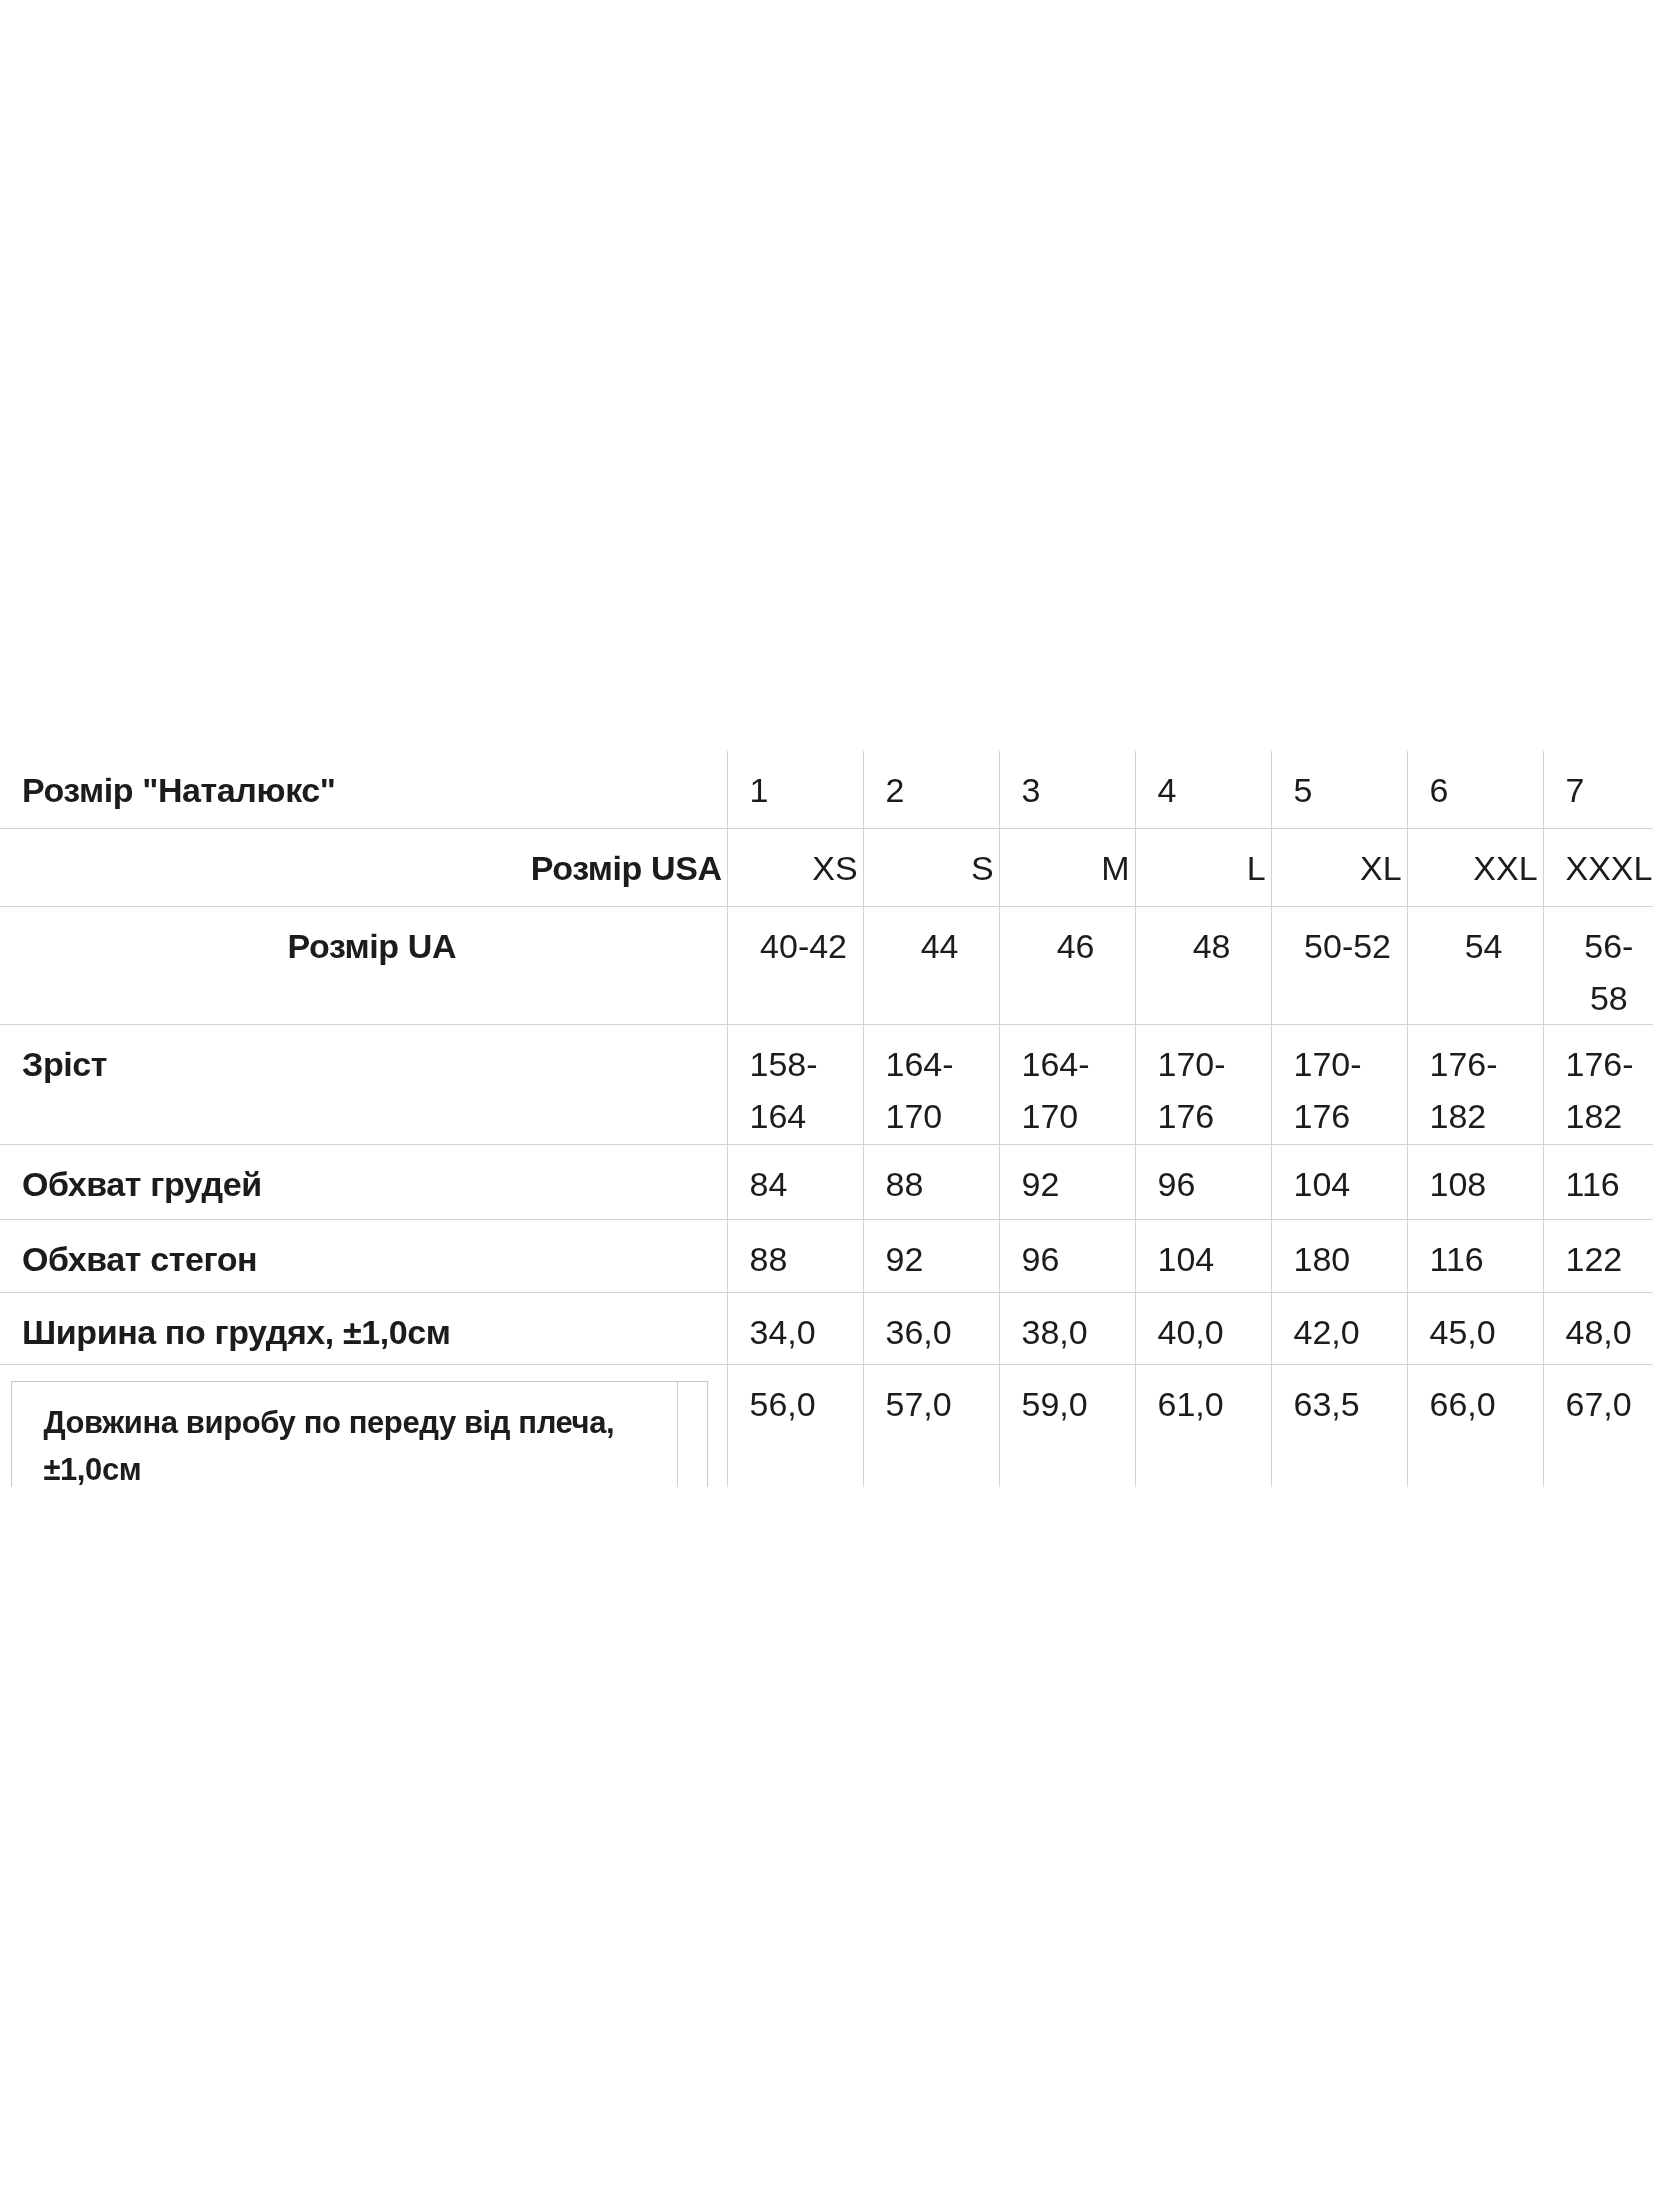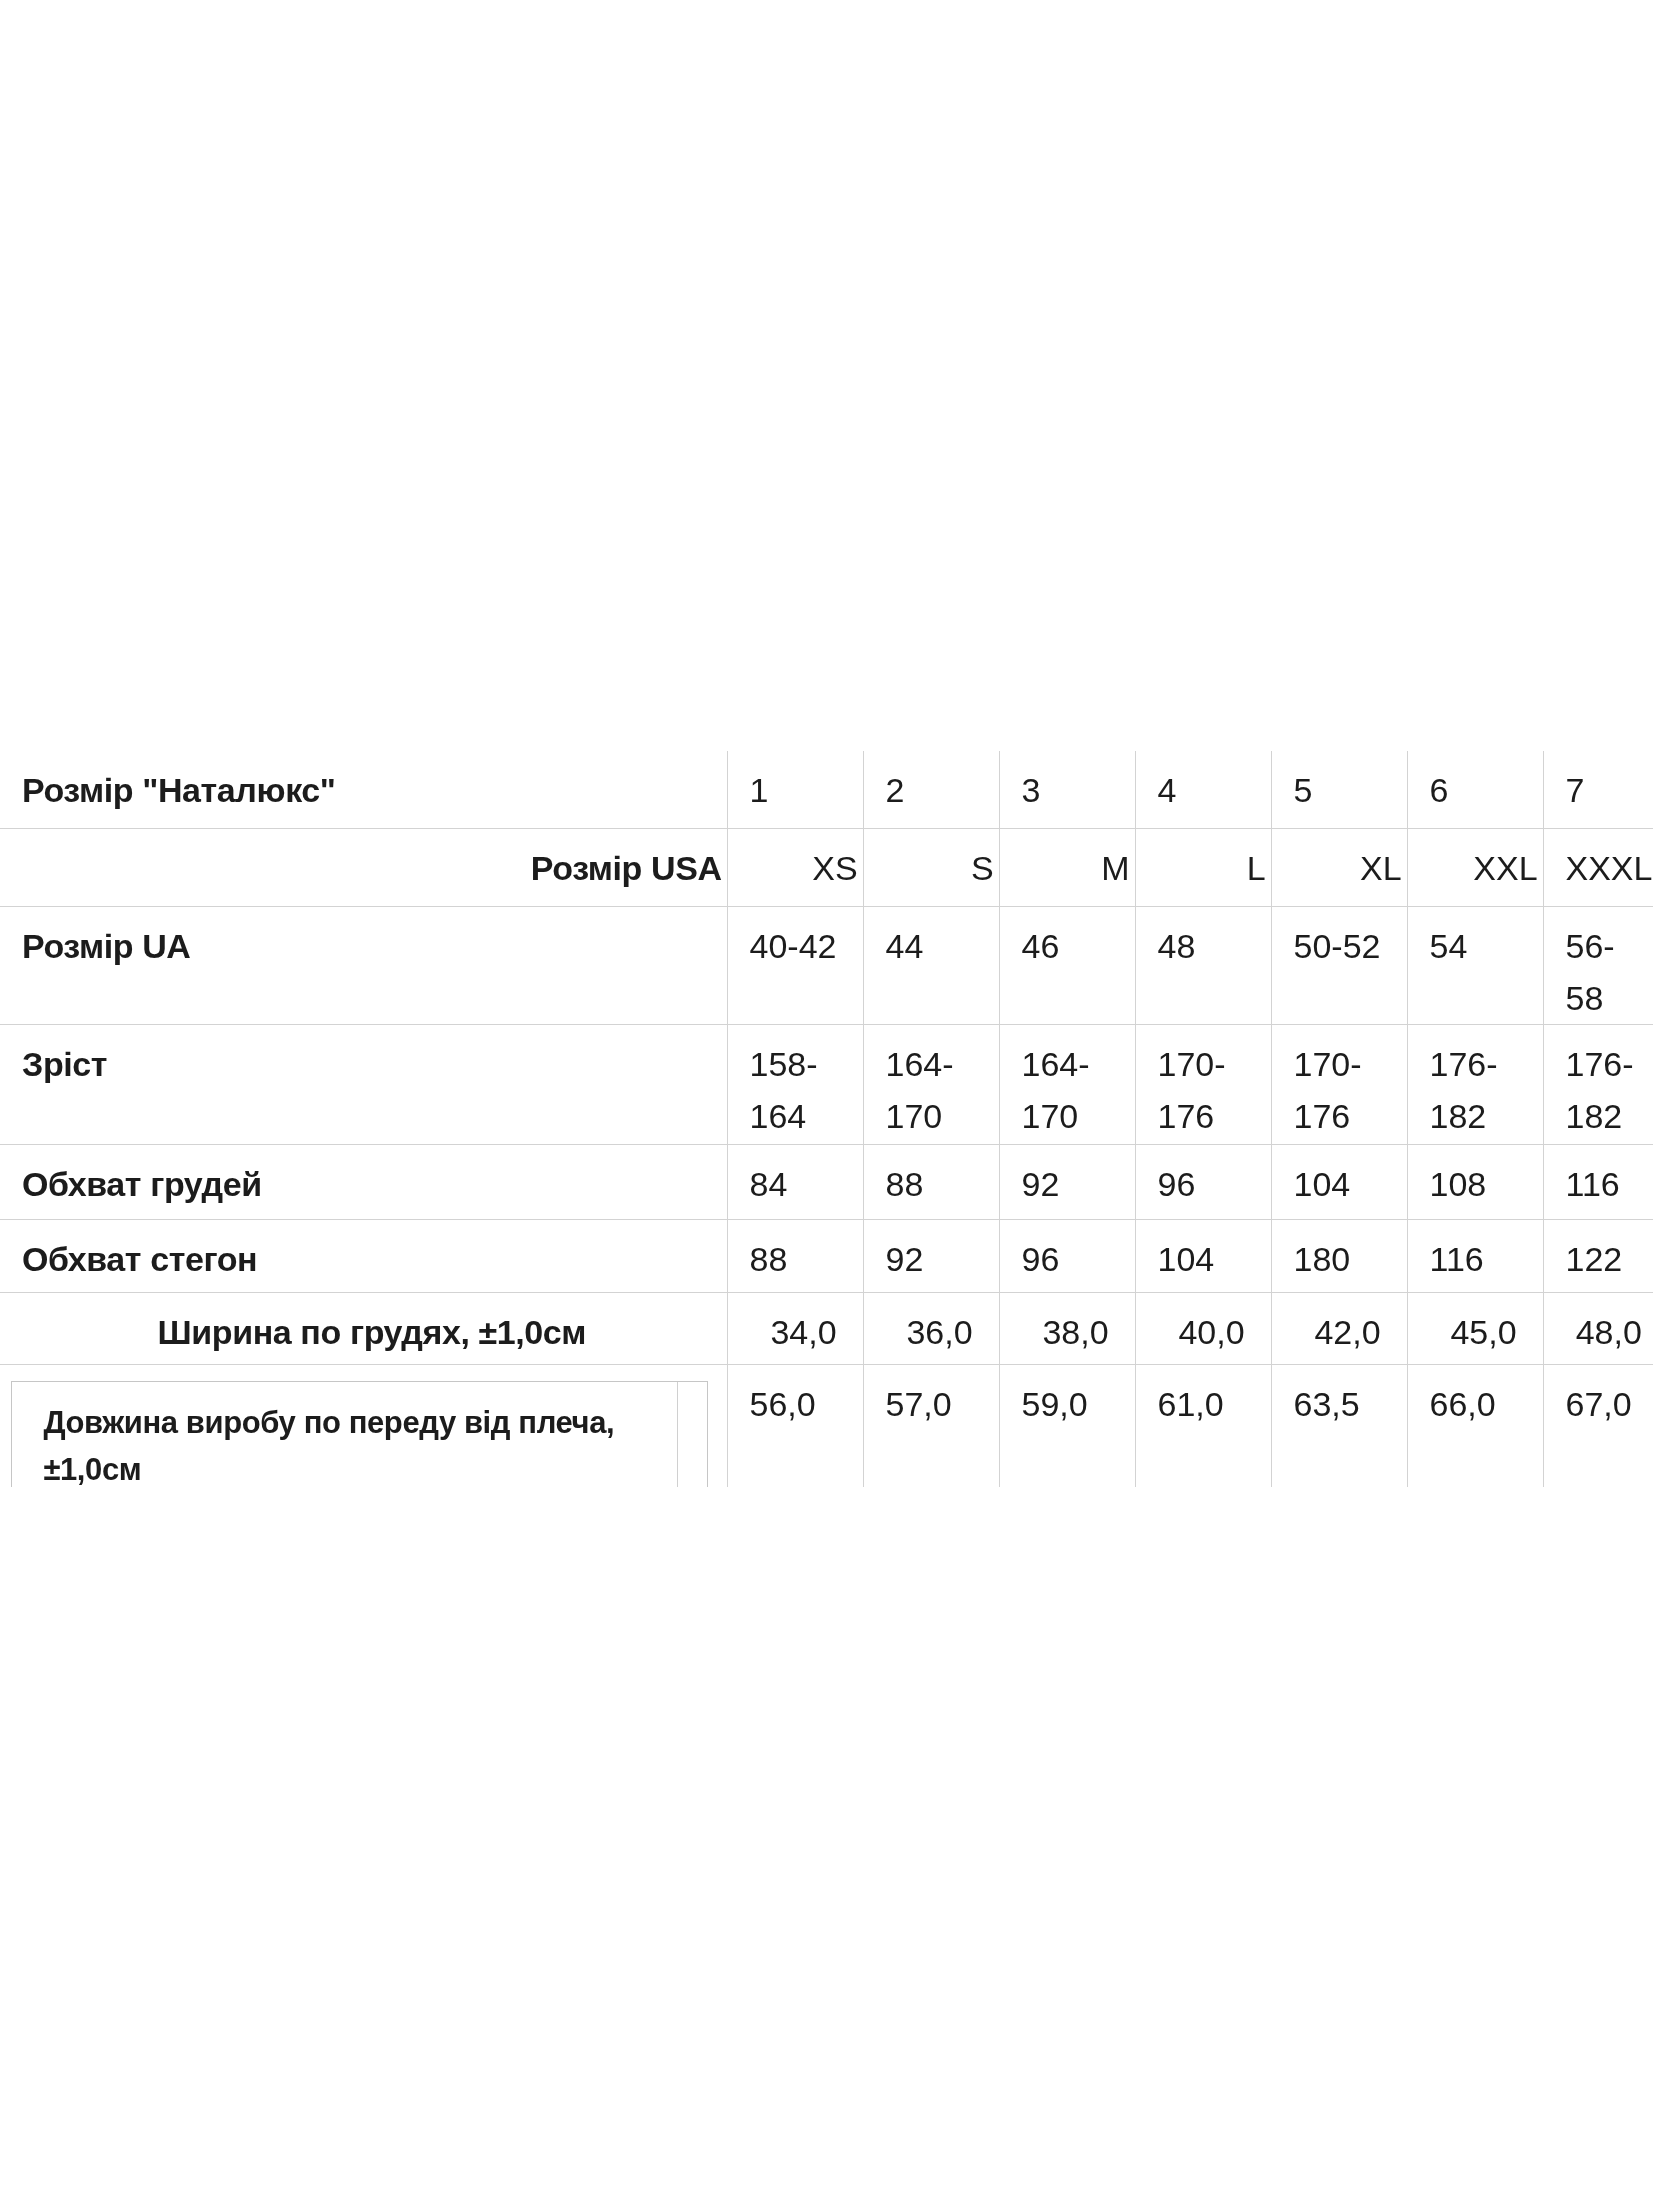--- a/index.html
+++ b/index.html
@@ -37,25 +37,25 @@
   td + td   { border-left: 1.6px solid #d3d3d3; }
 
   td.lbl {
     font-weight: bold;
     padding-left: 12.3px;
     letter-spacing: -0.4px;
   }
 
   tr.r1 td { height: 64px; }   
   tr.r2 td { height: 64px; text-align: right; }
-  tr.r3 td { height: 61px; }
+  tr.r3 td { height: 61px; text-align: center; }
   tr.r4 td { height: 106px; }
   tr.r5 td { height: 61px; }
   tr.r6 td { height: 59px; }
-  tr.r7 td { height: 58px; text-align: center; }
+  tr.r7 td { height: 58px; }
   tr.r8 td { height: 109px; }
 
   tr.r8 td.lbl {
     padding: 0;
     position: relative;
     letter-spacing: 0;
   }
   .cellbox {
     position: absolute;
     left: 11.4px;

